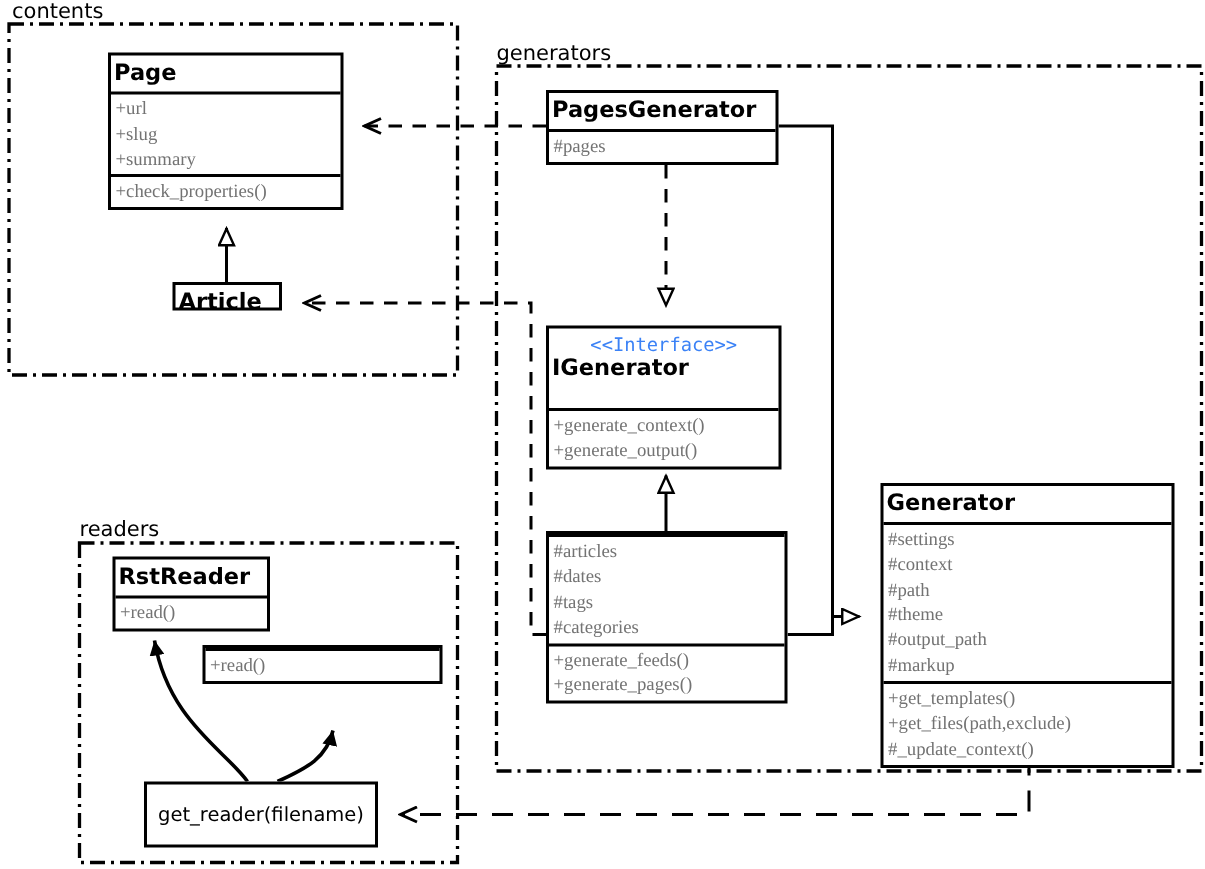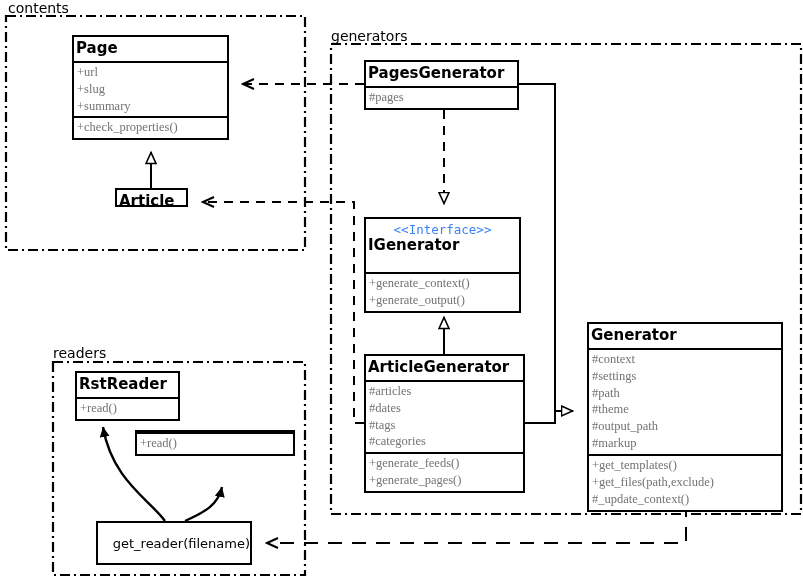--- a/index.html
+++ b/index.html
@@ -10,21 +10,21 @@
              font-size:14px;color:#000;white-space:nowrap;}
   .umlbox{position:absolute;border:2px solid #000;background:#fff;box-sizing:border-box;}
   .umlbox .title{font-weight:bold;font-size:15px;
                  padding:4px 2px 4px 2px;line-height:1.05;color:#000;}
   .umlbox .stereo{text-align:center;font-size:12.5px;font-weight:normal;
                   font-family:"DejaVu Sans Mono",monospace;padding-top:3px;color:#3b82f6;}
   .umlbox .sect{border-top:2px solid #000;padding:1px 3px 2px 3px;}
   .umlbox .sect div{font-family:Liberation Serif, serif;font-size:12.5px;
                     line-height:1.35;color:#737373;white-space:nowrap;}
   .plainbox{position:absolute;border:2px solid #000;background:#fff;
-            box-sizing:border-box;display:flex;align-items:center;justify-content:flex-end;}
+            box-sizing:border-box;display:flex;align-items:center;justify-content:center;}
   .plainbox span{font-size:13px;color:#000;white-space:nowrap;}
 </style>
 </head>
 <body>
 
 <svg id="canvas" viewBox="0 0 803 579" xmlns="http://www.w3.org/2000/svg">
   <defs>
     <marker id="hollow-tri" markerWidth="14" markerHeight="14" refX="12.5" refY="6" orient="auto" markerUnits="userSpaceOnUse">
       <path d="M1,1 L12,6 L1,11 z" fill="#fff" stroke="#000" stroke-width="1.6"></path>
     </marker>
@@ -90,38 +90,37 @@
 <div class="umlbox" style="left:364px; top:217px; width:157px;">
   <div class="stereo">&lt;&lt;Interface&gt;&gt;</div>
   <div class="title" style="padding:1px 2px 18px 2px;">IGenerator</div>
   <div class="sect">
     <div>+generate_context()</div>
     <div>+generate_output()</div>
   </div>
 </div>
 
 <div class="umlbox" style="left:364px; top:354px; width:161px;">
-  <div class="title">ArticleGenerator</div>
   <div class="sect">
     <div>#articles</div>
     <div>#dates</div>
     <div>#tags</div>
     <div>#categories</div>
   </div>
   <div class="sect">
     <div>+generate_feeds()</div>
     <div>+generate_pages()</div>
   </div>
 </div>
 
 <div class="umlbox" style="left:587px; top:322px; width:196px;">
   <div class="title">Generator</div>
   <div class="sect">
+    <div>#settings</div>
     <div>#context</div>
-    <div>#settings</div>
     <div>#path</div>
     <div>#theme</div>
     <div>#output_path</div>
     <div>#markup</div>
   </div>
   <div class="sect">
     <div>+get_templates()</div>
     <div>+get_files(path,exclude)</div>
     <div>#_update_context()</div>
   </div>

